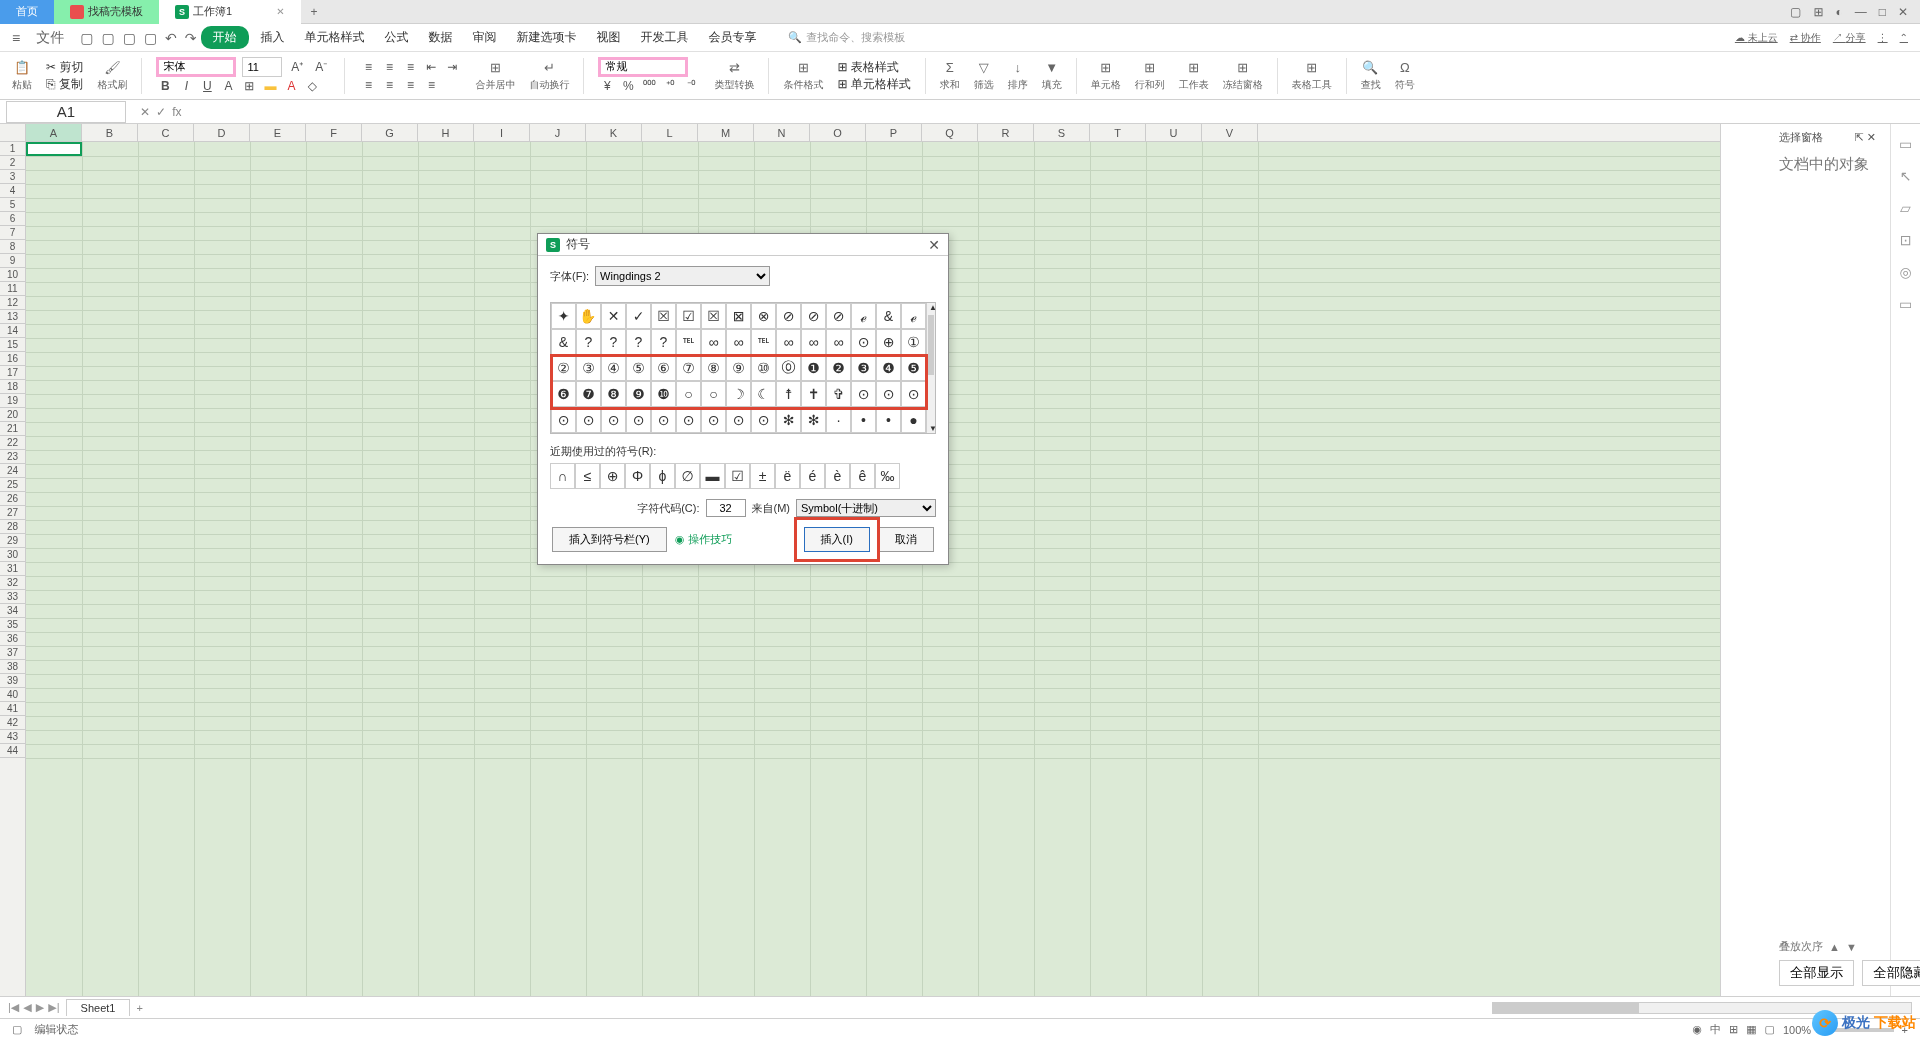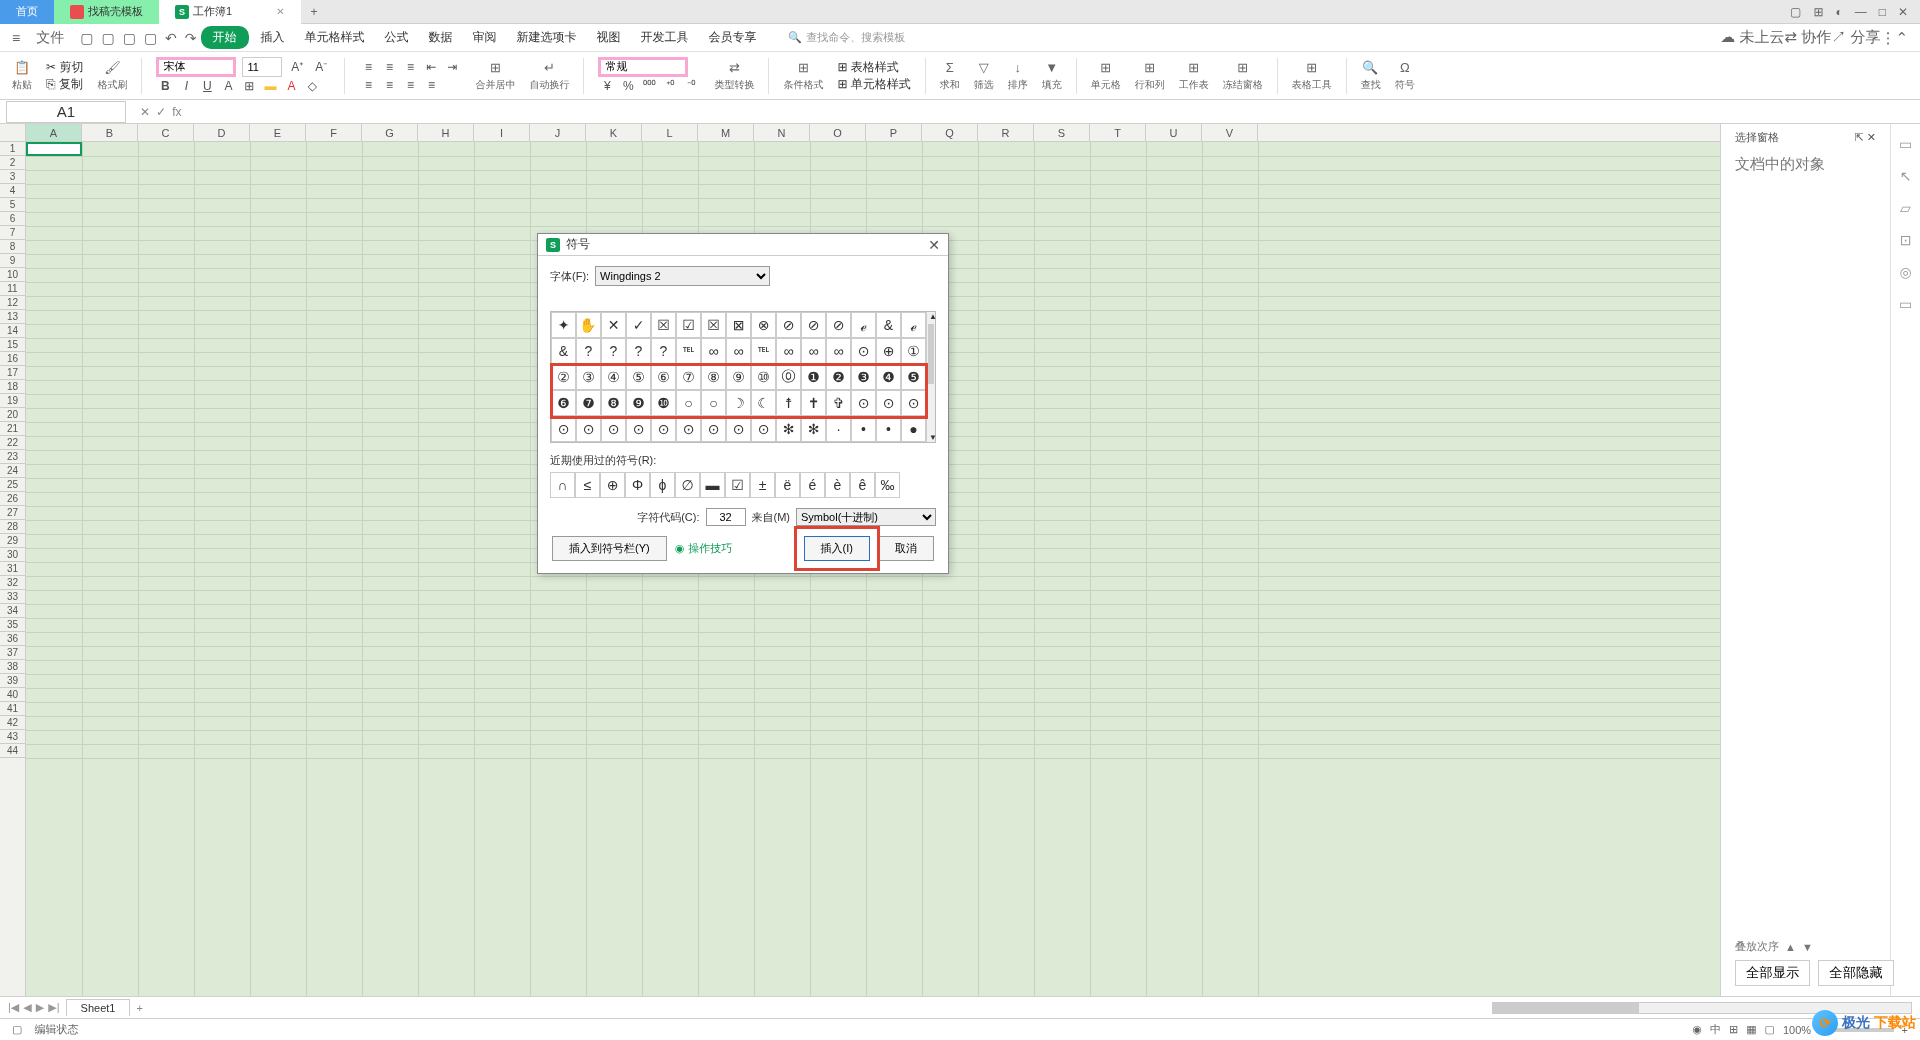--- a/index.html
+++ b/index.html
@@ -19,21 +19,21 @@
 .green-s-icon { width: 14px; height: 14px; background: #0f9d58; border-radius: 2px; display: inline-flex; align-items: center; justify-content: center; color: #fff; font-size: 9px; font-weight: bold; }
 
 
 .menu-bar { height: 28px; display: flex; align-items: center; padding: 0 12px; gap: 4px; border-bottom: 1px solid #e0e0e0; }
 .menu-icons { display: flex; gap: 8px; align-items: center; }
 .menu-icons span { color: #666; font-size: 14px; }
 .file-menu { font-size: 12px; position: relative; padding: 3px 8px; }
 .menu-pill { background: #0f9d58; color: #fff; padding: 3px 12px; border-radius: 10px; font-size: 12px; }
 .menu-item { padding: 3px 8px; font-size: 12px; color: #333; }
 .search-box { display: flex; align-items: center; gap: 4px; color: #999; font-size: 11px; margin-left: 20px; }
-.menu-right { margin-left: auto; display: flex; align-items: center; font-size: 15px; color: #666; }
+.menu-right { margin-left: auto; display: flex; gap: 12px; align-items: center; font-size: 10px; color: #666; text-decoration: underline; }
 
 
 .ribbon { height: 48px; display: flex; align-items: center; padding: 0 12px; gap: 14px; border-bottom: 1px solid #d0d0d0; background: #fff; }
 .ribbon-group { display: flex; flex-direction: column; align-items: center; gap: 2px; }
 .ribbon-group-row { display: flex; gap: 6px; align-items: center; }
 .ribbon-label { font-size: 10px; color: #666; }
 .ribbon-icon { width: 16px; height: 16px; display: inline-flex; align-items: center; justify-content: center; color: #666; font-size: 13px; }
 .ribbon-sep { width: 1px; height: 36px; background: #e0e0e0; }
 .font-select { border: 3px solid #f9a8d4; height: 20px; font-size: 11px; padding: 0 4px; width: 80px; }
 .size-select { border: 1px solid #ccc; height: 20px; font-size: 11px; padding: 0 4px; width: 40px; }
@@ -58,21 +58,21 @@
 .sheet-body { display: flex; height: calc(100% - 18px); }
 .row-headers { width: 26px; background: #f1f1ee; border-right: 1px solid #ccc; }
 .row-h { height: 14px; text-align: center; font-size: 10px; color: #555; border-bottom: 1px solid #ccc; line-height: 14px; }
 .cells { flex: 1; background: #dcead6; position: relative; }
 .grid-line-v { position: absolute; top: 0; bottom: 0; width: 1px; background: #c4d4be; }
 .grid-line-h { position: absolute; left: 0; right: 0; height: 1px; background: #c4d4be; }
 .cell-cursor { position: absolute; left: 0; top: 0; width: 56px; height: 14px; border: 2px solid #0f9d58; background: #fff; pointer-events: none; }
 
 
 .right-panel { width: 200px; border-left: 1px solid #d0d0d0; display: flex; }
-.panel-content { flex: 1; padding: 6px 14px; font-size: 11px; }
+.panel-content { flex: 1; padding: 6px 14px; font-size: 11px; margin-left: 44px; }
 .panel-title { display: flex; justify-content: space-between; align-items: center; color: #555; padding-bottom: 6px; }
 .panel-section { color: #777; font-size: 15px; padding: 4px 0; }
 .panel-icons-strip { width: 30px; border-left: 1px solid #e0e0e0; display: flex; flex-direction: column; align-items: center; gap: 16px; padding-top: 12px; }
 .panel-icons-strip span { color: #999; font-size: 14px; }
 
 
 .sheet-tabs { height: 22px; border-top: 1px solid #d0d0d0; display: flex; align-items: center; padding: 0 8px; gap: 6px; font-size: 11px; }
 .sheet-nav { display: flex; gap: 4px; color: #999; }
 .sheet-tab { padding: 2px 14px; border: 1px solid #ccc; border-bottom: none; background: #fff; }
 .sheet-add { color: #888; }
@@ -86,21 +86,21 @@
 
 
 .dialog { position: absolute; left: 537px; top: 233px; width: 412px; background: #fff; border: 1px solid #888; box-shadow: 2px 2px 8px rgba(0,0,0,0.2); z-index: 100; }
 .dialog-title { height: 22px; display: flex; align-items: center; padding: 0 8px; font-size: 12px; border-bottom: 1px solid #ddd; justify-content: space-between; }
 .dialog-title-left { display: flex; align-items: center; gap: 6px; }
 .dialog-close { font-size: 14px; color: #555; cursor: pointer; }
 .dialog-tabs { display: flex; padding: 6px 10px 0 10px; gap: 0; }
 .dialog-tab { padding: 4px 12px; border: 1px solid #ccc; border-bottom: none; font-size: 11px; background: #f5f5f5; }
 .dialog-tab.active { background: #fff; border-bottom: 1px solid #fff; position: relative; z-index: 2; }
 .dialog-body { padding: 10px 12px; border-top: 1px solid #ccc; margin-top: -1px; }
-.font-row { display: flex; align-items: center; gap: 6px; font-size: 11px; margin-bottom: 25px; }
+.font-row { display: flex; align-items: center; gap: 6px; font-size: 11px; margin-bottom: 16px; }
 .font-row select { flex: 1; max-width: 175px; height: 20px; font-size: 11px; border: 1px solid #999; }
 .symbol-grid { border: 1px solid #bbb; position: relative; display: flex; }
 .symbol-rows { flex: 1; }
 .symbol-row { display: flex; }
 .symbol-cell { width: 25px; height: 26px; border: 1px solid #ccc; display: flex; align-items: center; justify-content: center; font-size: 14px; cursor: pointer; margin: 0; }
 .symbol-scroll { width: 14px; background: #f0f0f0; border-left: 1px solid #ccc; position: relative; }
 .symbol-scroll-thumb { position: absolute; left: 1px; right: 1px; top: 12px; height: 60px; background: #ccc; }
 .highlight-box { position: absolute; border: 3px solid #d43; pointer-events: none; }
 .highlight-symbols { left: -1px; top: 51px; width: 378px; height: 56px; }
 .recent-label { font-size: 11px; margin: 10px 0 4px 0; }

